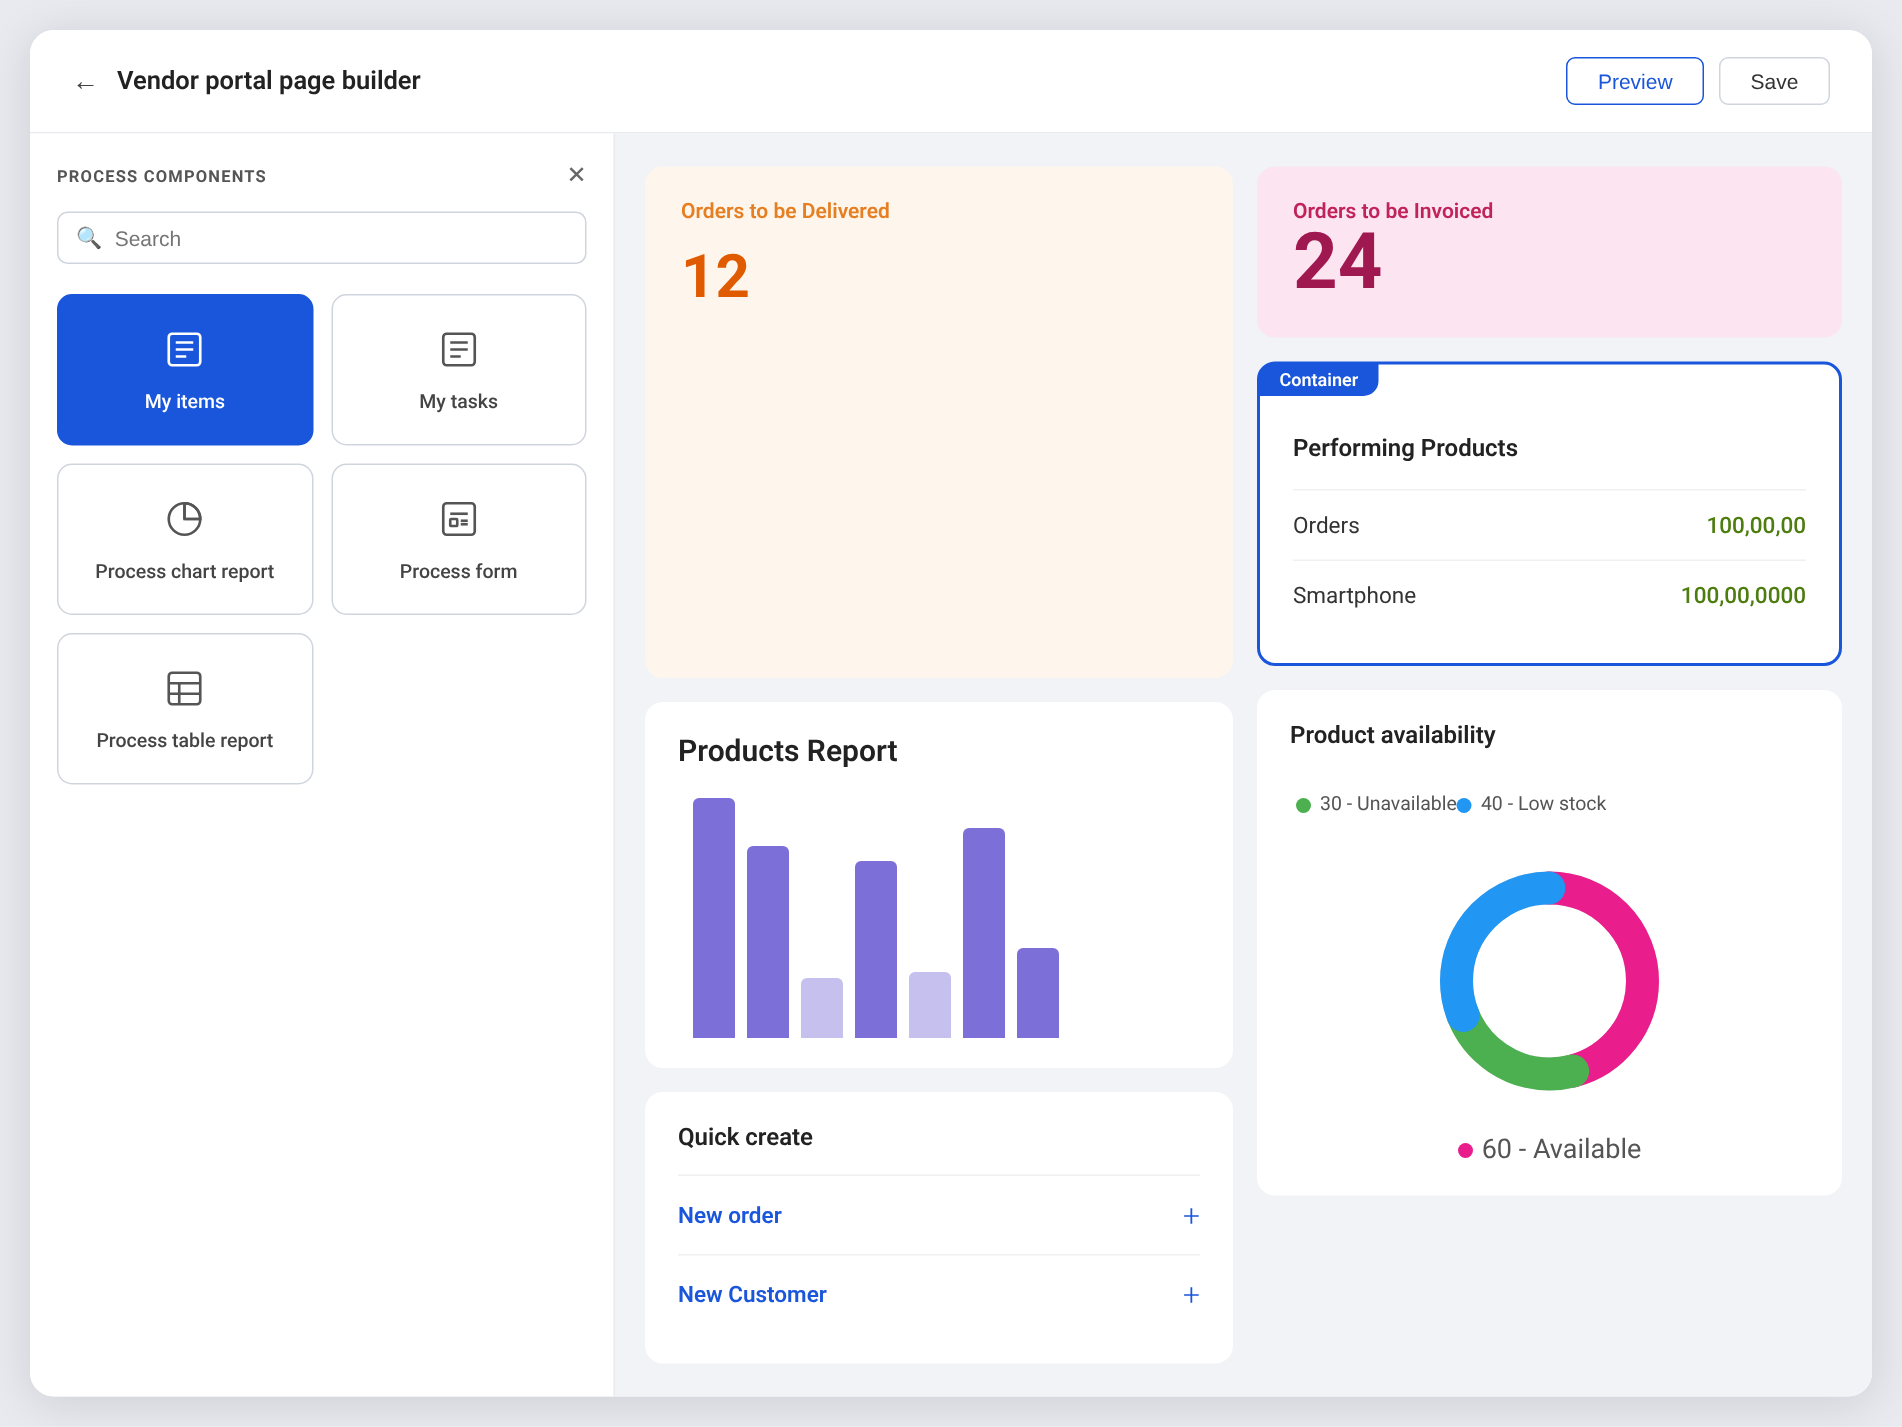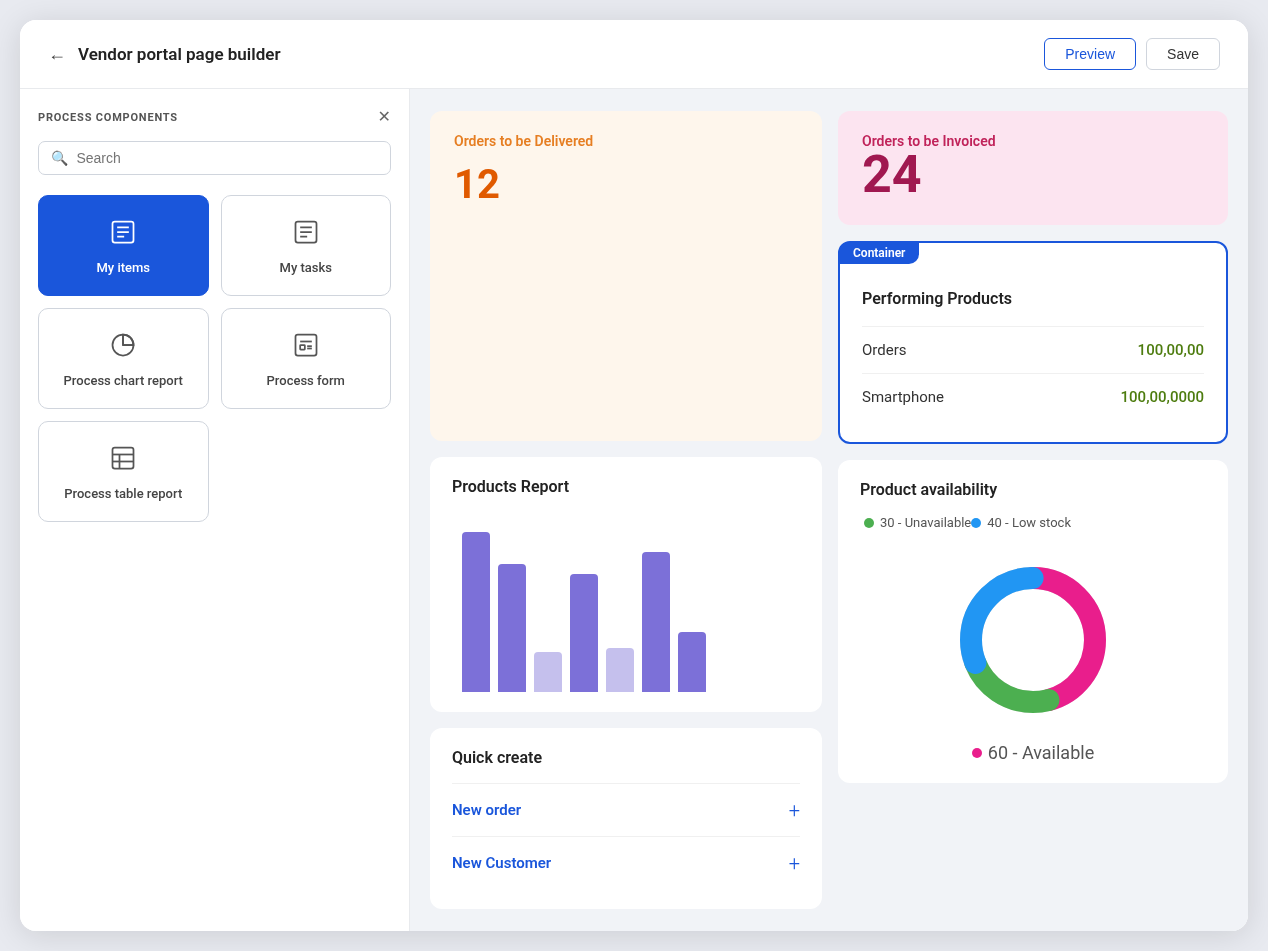--- a/index.html
+++ b/index.html
@@ -204,24 +204,23 @@
       line-height: 1;
     }
     .kpi-value.orange { color: #e05a00; }
     
     .report-card {
       background: #fff;
       border-radius: 12px;
       padding: 20px 22px;
     }
     .report-title {
-      font-size: 16px;
+      font-size: 20px;
       font-weight: 600;
       color: #222;
-      margin-bottom: 16px;
     }
     
     .bar-chart {
       display: flex;
       align-items: flex-end;
       gap: 8px;
       height: 180px;
       padding: 0 10px;
     }
     .bar-group {
@@ -328,21 +327,21 @@
     
     .availability-card {
       background: #fff;
       border-radius: 12px;
       padding: 20px 22px;
     }
     .availability-title {
       font-size: 16px;
       font-weight: 600;
       color: #222;
-      margin-bottom: 16px;
+      margin-bottom: 30px;
     }
     .donut-container {
       display: flex;
       flex-direction: column;
       align-items: center;
       gap: 12px;
     }
     .legend-item {
       display: flex;
       align-items: center;

